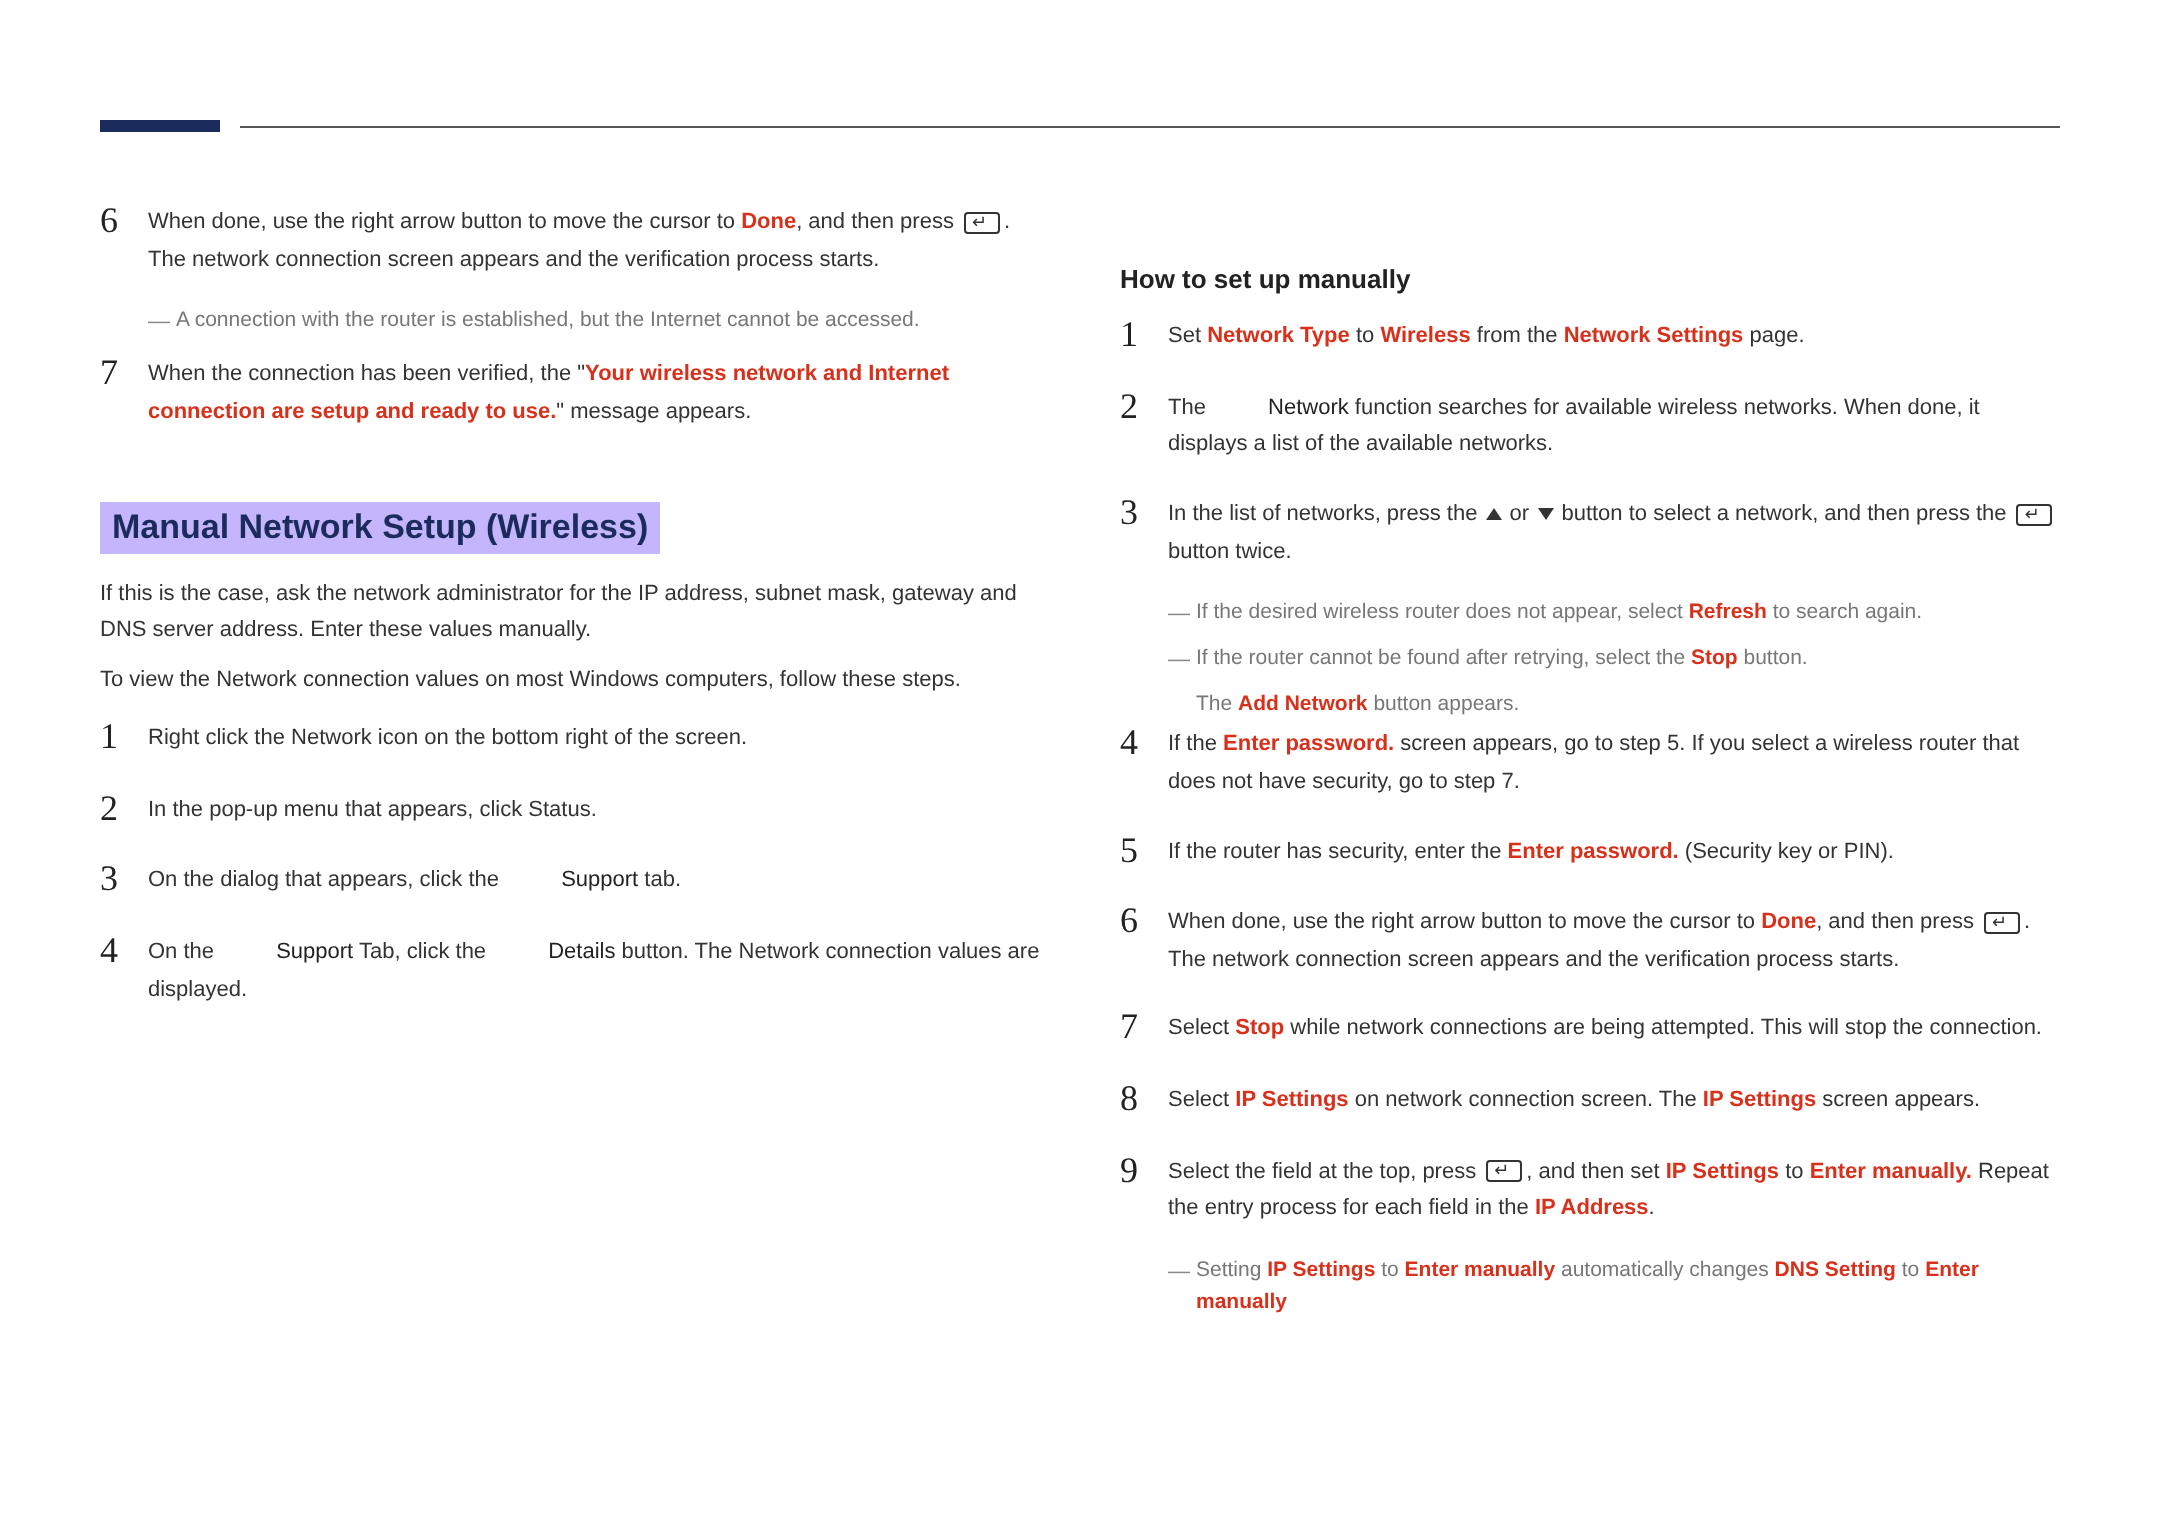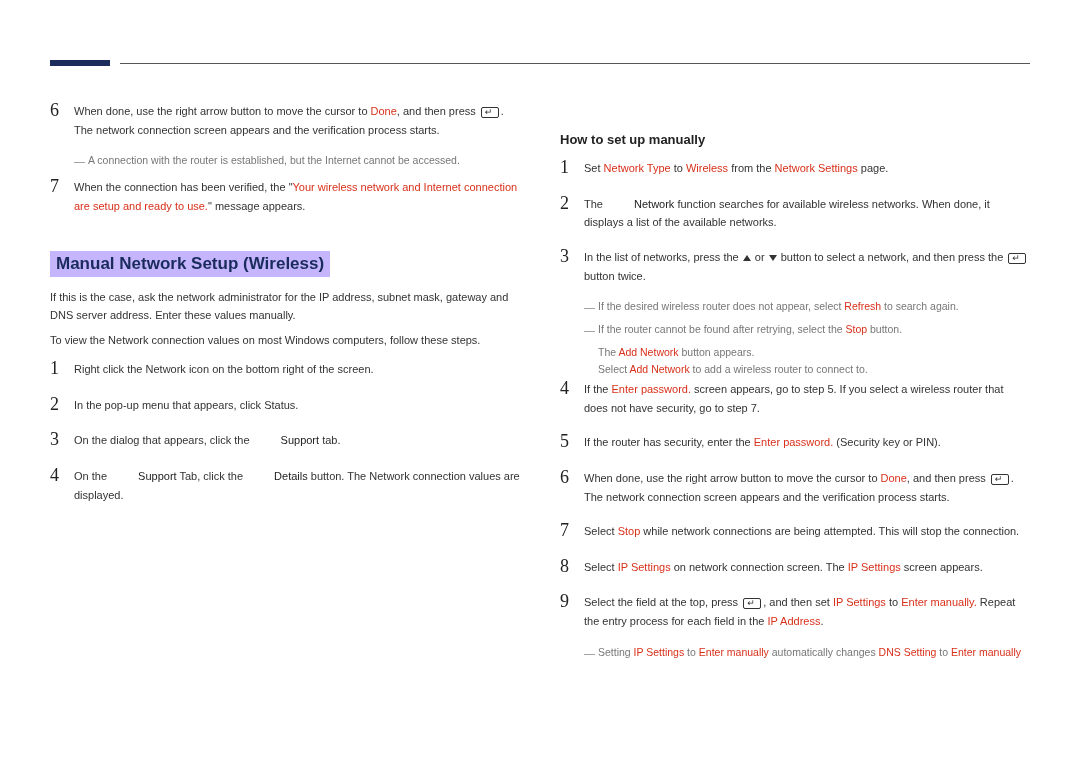--- a/index.html
+++ b/index.html
@@ -52,21 +52,21 @@
     font-size: 18px;
     width: 24px;
     flex-shrink: 0;
     color: #222;
     line-height: 1.2;
   }
   .step-body {
     flex: 1;
     padding-top: 2px;
   }
-  .red { color: #d8301a; font-weight: 400; text-align: right; }
+  .red { color: #d8301a; font-weight: 700; text-align: right; }
   .bold { font-weight: 400; color: #222; margin-left: 28px; }
   .note-line {
     display: flex;
     align-items: flex-start;
     font-size: 10.5px;
     color: #777;
     margin: 6px 0 6px 24px;
     line-height: 1.5;
   }
   .note-dash {
@@ -225,23 +225,20 @@
       </div>
       <div class="note-line">
         <span class="note-dash">―</span>
         <span class="note-body">
           <span>If the router cannot be found after retrying, select the </span><span class="red">Stop</span><span> button.</span>
         </span>
       </div>
       <div class="note-indent">
         <span>The </span><span class="red">Add Network</span><span> button appears.</span>
       </div>
-      <div class="note-indent">
-        <span>Select </span><span class="red">Add Network</span><span> to add a wireless router to connect to.</span>
-      </div>
 
       <div class="step">
         <div class="step-num">4</div>
         <div class="step-body">
           <span>If the </span><span class="red">Enter password.</span><span> screen appears, go to step 5. If you select a wireless router that does not have security, go to step 7.</span>
         </div>
       </div>
 
       <div class="step">
         <div class="step-num">5</div>

